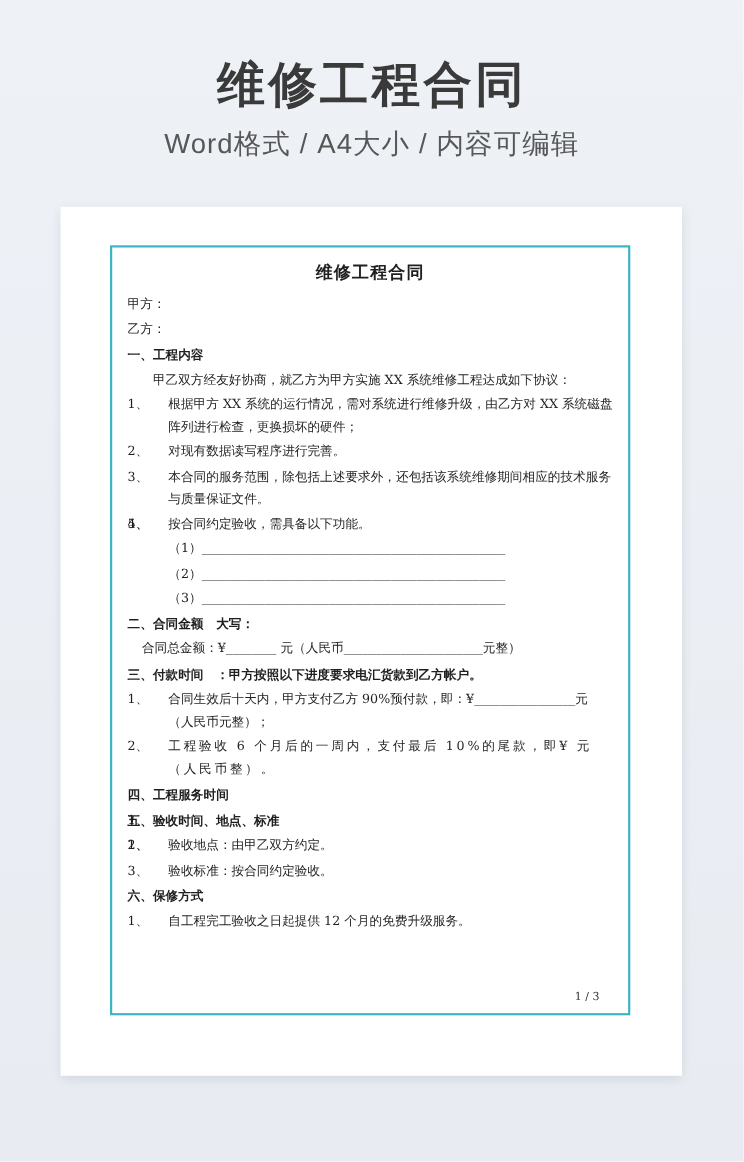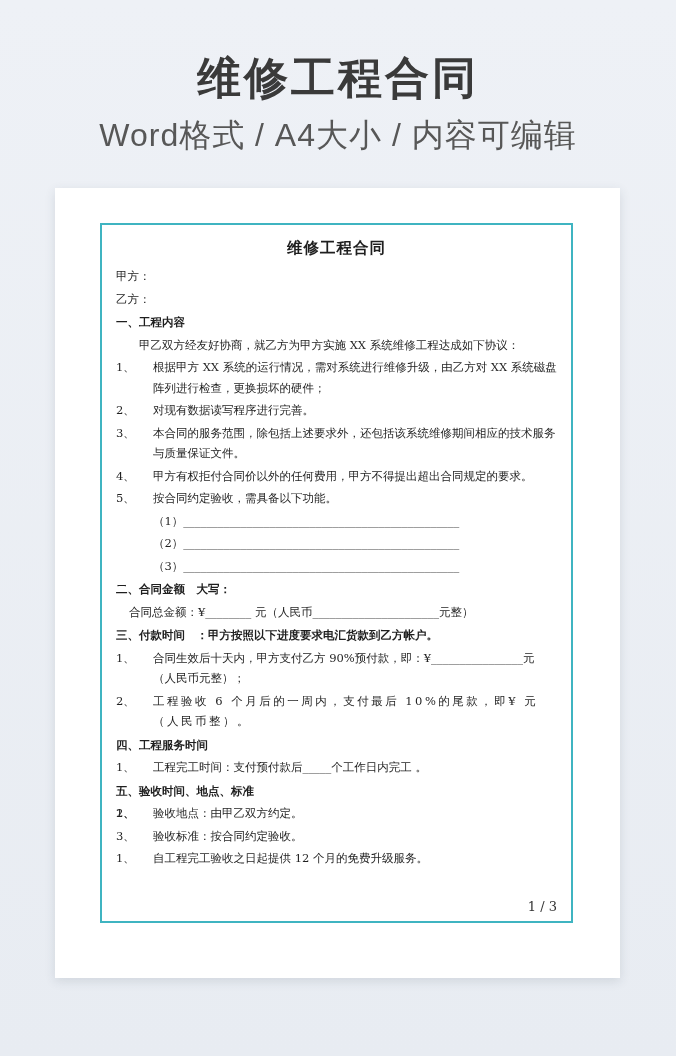--- a/index.html
+++ b/index.html
@@ -10,21 +10,21 @@
     background:linear-gradient(180deg,#eef1f6 0%, #e8ecf2 100%);
     font-family:"Liberation Sans", sans-serif;
     position:relative; overflow:hidden;
   }
   .hero { text-align:center; padding-top:54px; }
   .hero-title {
     font-size:44px; font-weight:bold; color:#3a3a3a; letter-spacing:3px;
     line-height:1.1;
   }
   .hero-sub {
-    margin-top:12px; font-size:32px; color:#575757; letter-spacing:1px;
+    margin-top:12px; font-size:25px; color:#575757; letter-spacing:1px;
   }
   .page {
     position:absolute; left:55px; top:188px; width:565px; height:790px;
     background:#ffffff;
     box-shadow:0 3px 10px rgba(50,60,80,0.13);
   }
   .frame {
     position:absolute; left:45px; top:35px; width:473px; height:700px;
     border:2px solid var(--accent);
     padding:9px 14px 20px 14px;
@@ -38,22 +38,22 @@
   }
   .blk { margin:0 0 2px 0; }
   .para.ind { text-indent:2em; }
   .para.sub { padding-left:13px; }
   .heading { font-weight:bold; margin:3px 0 2px 0; }
   .item { position:relative; padding-left:37px; }
   .item .num { position:absolute; left:0; top:0; }
   .blank { padding-left:37px; letter-spacing:0; white-space:nowrap; overflow:hidden; }
   .spaced .txt { letter-spacing:2.5px;text-align:center; }
   .pagenum {
-    position:absolute; right:14px; bottom:4px;
-    font-size:13px; color:#333; font-family:"DejaVu Serif", serif;
+    position:absolute; right:26px; bottom:4px;
+    font-size:10px; color:#333; font-family:"DejaVu Serif", serif;
   }
 </style>
 </head>
 <body>
 
 <div class="hero">
   <div class="hero-title">维修工程合同</div>
   <div class="hero-sub">Word格式 / A4大小 / 内容可编辑</div>
 </div>
 
@@ -61,33 +61,34 @@
   <div class="frame">
     <div class="doc-title">维修工程合同</div>
     <div>
         <div class="blk field">甲方：</div>
         <div class="blk field">乙方：</div>
         <div class="blk heading">一、工程内容</div>
         <div class="blk para ind">甲乙双方经友好协商，就乙方为甲方实施 XX 系统维修工程达成如下协议：</div>
         <div class="blk item"><span class="num">1、</span><span class="txt">根据甲方 XX 系统的运行情况，需对系统进行维修升级，由乙方对 XX 系统磁盘阵列进行检查，更换损坏的硬件；</span></div>
         <div class="blk item"><span class="num">2、</span><span class="txt">对现有数据读写程序进行完善。</span></div>
         <div class="blk item"><span class="num">3、</span><span class="txt">本合同的服务范围，除包括上述要求外，还包括该系统维修期间相应的技术服务与质量保证文件。</span></div>
-        <div class="blk item"><span class="num">4、</span><span class="txt">甲方有权拒付合同价以外的任何费用，甲方不得提出超出合同规定的要求。</span></div>
+        <div class="blk item"><span class="num">4、</span></div>
         <div class="blk item"><span class="num">5、</span><span class="txt">按合同约定验收，需具备以下功能。</span></div>
         <div class="blk blank">（1）________________________________________________</div>
         <div class="blk blank">（2）________________________________________________</div>
         <div class="blk blank">（3）________________________________________________</div>
         <div class="blk heading">二、合同金额　大写：</div>
         <div class="blk para sub">合同总金额：¥________ 元（人民币______________________元整）</div>
         <div class="blk heading">三、付款时间　：甲方按照以下进度要求电汇货款到乙方帐户。</div>
         <div class="blk item"><span class="num">1、</span><span class="txt">合同生效后十天内，甲方支付乙方 90%预付款，即：¥________________元（人民币元整）；</span></div>
         <div class="blk item spaced"><span class="num">2、</span><span class="txt">工程验收 6 个月后的一周内，支付最后 10%的尾款，即¥ 元（人民币整）。</span></div>
         <div class="blk heading">四、工程服务时间</div>
-        <div class="blk item"><span class="num">1、</span><span class="txt">工程完工时间：支付预付款后_____个工作日内完工 。</span></div>
+        <div class="blk item"><span class="num">1、</span></div>
         <div class="blk heading">五、验收时间、地点、标准</div>
         <div class="blk item"><span class="num">1、</span></div>
         <div class="blk item"><span class="num">2、</span><span class="txt">验收地点：由甲乙双方约定。</span></div>
         <div class="blk item"><span class="num">3、</span><span class="txt">验收标准：按合同约定验收。</span></div>
+        <div class="blk heading">六、保修方式</div>
         <div class="blk item"><span class="num">1、</span><span class="txt">自工程完工验收之日起提供 12 个月的免费升级服务。</span></div>
       </div>
     <div class="pagenum">1 / 3</div>
   </div>
 </div>
 
 </body></html>

